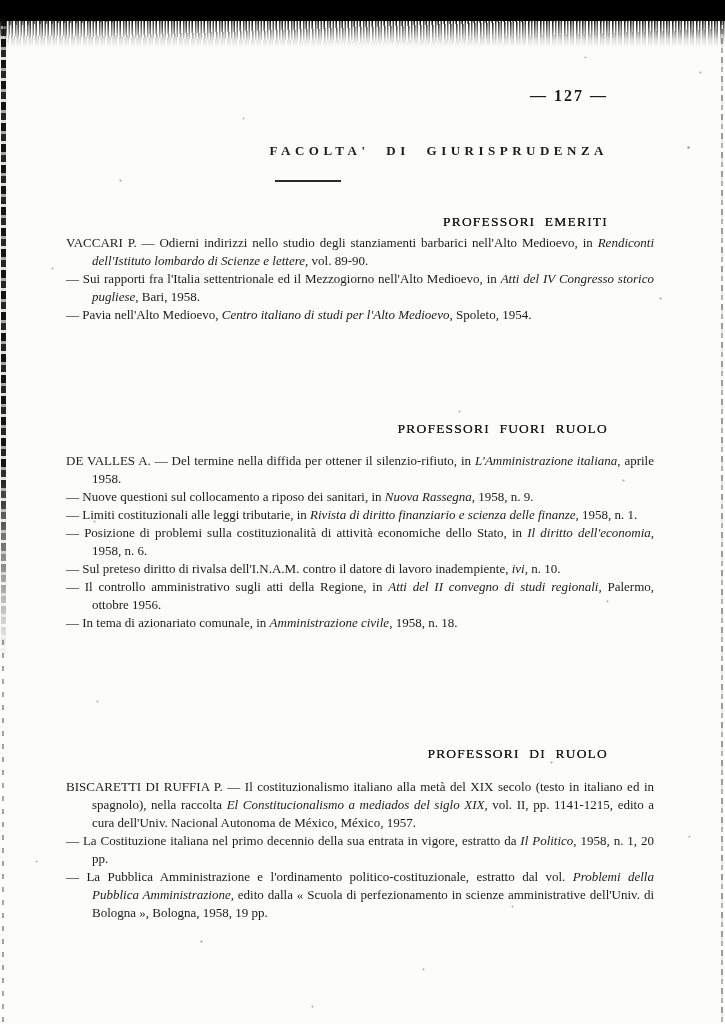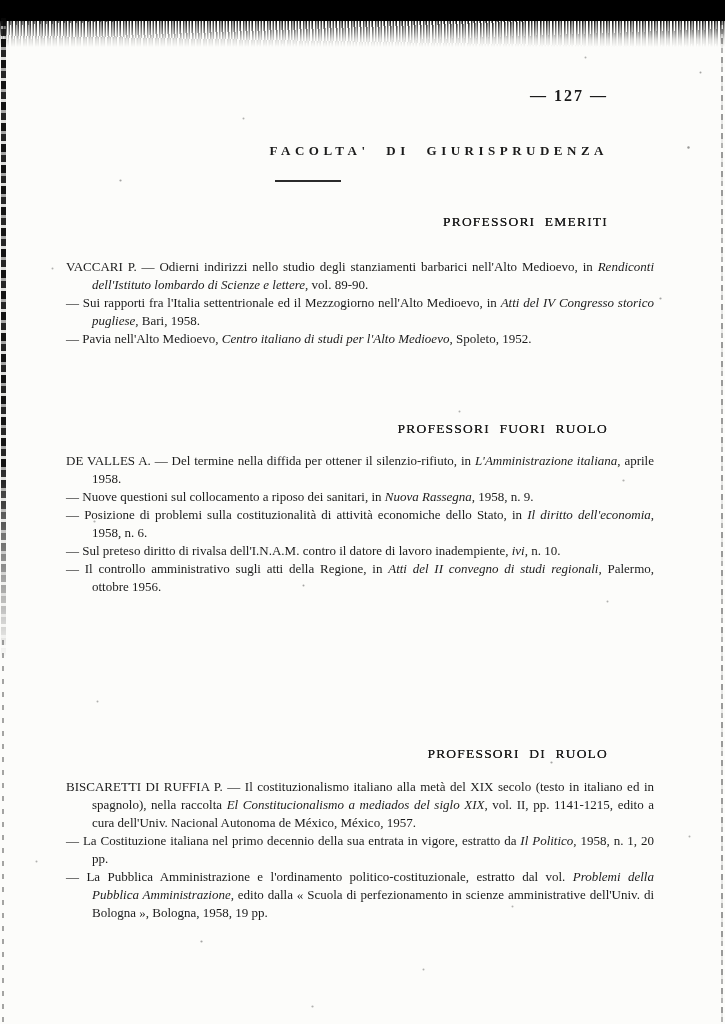--- a/index.html
+++ b/index.html
@@ -60,21 +60,21 @@
   .title-rule{position:absolute;top:180px;left:275px;width:66px;height:2px;background:#2b2b2b;}
   .section-heading{font-size:13.5px;letter-spacing:1.2px;word-spacing:5px;text-shadow:0 0 .3px #1b1b1b;}
   .heading-1{top:214px;}
   .heading-2{top:421px;}
   .heading-3{top:746px;}
   .entries{
     position:absolute;left:66px;width:588px;
     font-size:13px;line-height:18px;text-align:justify;
     -webkit-hyphens:none;hyphens:none;
   }
-  .entries-1{top:258px;}
+  .entries-1{top:234px;}
   .entries-2{top:452px;}
   .entries-3{top:778px;}
   .entry{margin:0;padding-left:26px;text-indent:-26px;}
   .italic{font-style:italic;}
 </style>
 </head>
 <body style="background-color: rgb(252, 252, 250); color: rgb(27, 27, 27);">
 
 <div class="scan-top-bar"></div>
 <div class="scan-top-noise"></div>
@@ -87,26 +87,28 @@
 <div class="centered faculty-title">FACOLTA' DI GIURISPRUDENZA</div>
 <div class="title-rule"></div>
 
 <div class="centered section-heading heading-1">PROFESSORI EMERITI</div>
 <div class="centered section-heading heading-2">PROFESSORI FUORI RUOLO</div>
 <div class="centered section-heading heading-3">PROFESSORI DI RUOLO</div>
 
 <div class="entries entries-1">
     <p class="entry"><span class="">VACCARI P. — Odierni indirizzi nello studio degli stanziamenti barbarici nell'Alto Medioevo, in </span><span class="italic">Rendiconti dell'Istituto lombardo di Scienze e lettere</span><span class="">, vol. 89-90.</span></p>
     <p class="entry"><span class="">— Sui rapporti fra l'Italia settentrionale ed il Mezzogiorno nell'Alto Medioevo, in </span><span class="italic">Atti del IV Congresso storico pugliese</span><span class="">, Bari, 1958.</span></p>
-    <p class="entry"><span class="">— Pavia nell'Alto Medioevo, </span><span class="italic">Centro italiano di studi per l'Alto Medioevo</span><span class="">, Spoleto, 1952.</span></p>
+    <p class="entry"><span class="">— Pavia nell'Alto Medioevo, </span><span class="italic">Centro italiano di studi per l'Alto Medioevo</span><span class="">, Spoleto, 1954.</span></p>
   </div>
 <div class="entries entries-2">
     <p class="entry"><span class="">DE VALLES A. — Del termine nella diffida per ottener il silenzio-rifiuto, in </span><span class="italic">L'Amministrazione italiana</span><span class="">, aprile 1958.</span></p>
     <p class="entry"><span class="">— Nuove questioni sul collocamento a riposo dei sanitari, in </span><span class="italic">Nuova Rassegna</span><span class="">, 1958, n. 9.</span></p>
+    <p class="entry"><span class="">— Limiti costituzionali alle leggi tributarie, in </span><span class="italic">Rivista di diritto finanziario e scienza delle finanze</span><span class="">, 1958, n. 1.</span></p>
     <p class="entry"><span class="">— Posizione di problemi sulla costituzionalità di attività economiche dello Stato, in </span><span class="italic">Il diritto dell'economia</span><span class="">, 1958, n. 6.</span></p>
     <p class="entry"><span class="">— Sul preteso diritto di rivalsa dell'I.N.A.M. contro il datore di lavoro inadempiente, </span><span class="italic">ivi</span><span class="">, n. 10.</span></p>
     <p class="entry"><span class="">— Il controllo amministrativo sugli atti della Regione, in </span><span class="italic">Atti del II convegno di studi regionali</span><span class="">, Palermo, ottobre 1956.</span></p>
+    <p class="entry"><span class="">— In tema di azionariato comunale, in </span><span class="italic">Amministrazione civile</span><span class="">, 1958, n. 18.</span></p>
   </div>
 <div class="entries entries-3">
     <p class="entry"><span class="">BISCARETTI DI RUFFIA P. — Il costituzionalismo italiano alla metà del XIX secolo (testo in italiano ed in spagnolo), nella raccolta </span><span class="italic">El Constitucionalismo a mediados del siglo XIX</span><span class="">, vol. II, pp. 1141-1215, edito a cura dell'Univ. Nacional Autonoma de México, México, 1957.</span></p>
     <p class="entry"><span class="">— La Costituzione italiana nel primo decennio della sua entrata in vigore, estratto da </span><span class="italic">Il Politico</span><span class="">, 1958, n. 1, 20 pp.</span></p>
     <p class="entry"><span class="">— La Pubblica Amministrazione e l'ordinamento politico-costituzionale, estratto dal vol. </span><span class="italic">Problemi della Pubblica Amministrazione</span><span class="">, edito dalla « Scuola di perfezionamento in scienze amministrative dell'Univ. di Bologna », Bologna, 1958, 19 pp.</span></p>
   </div>
 
 </body></html>

